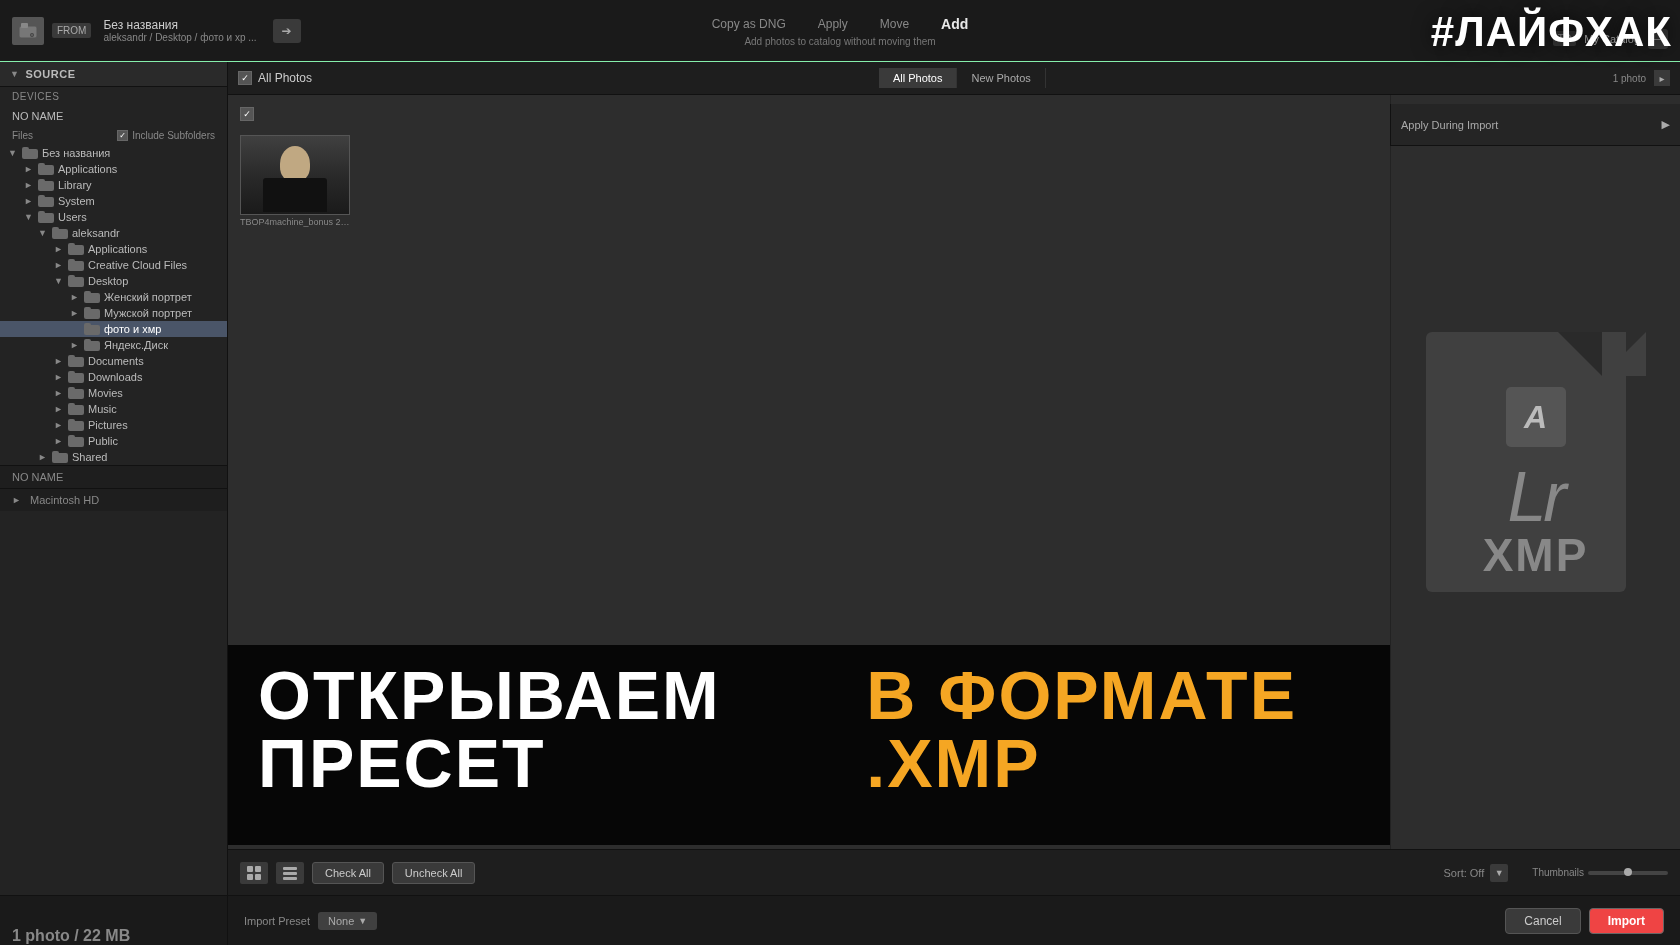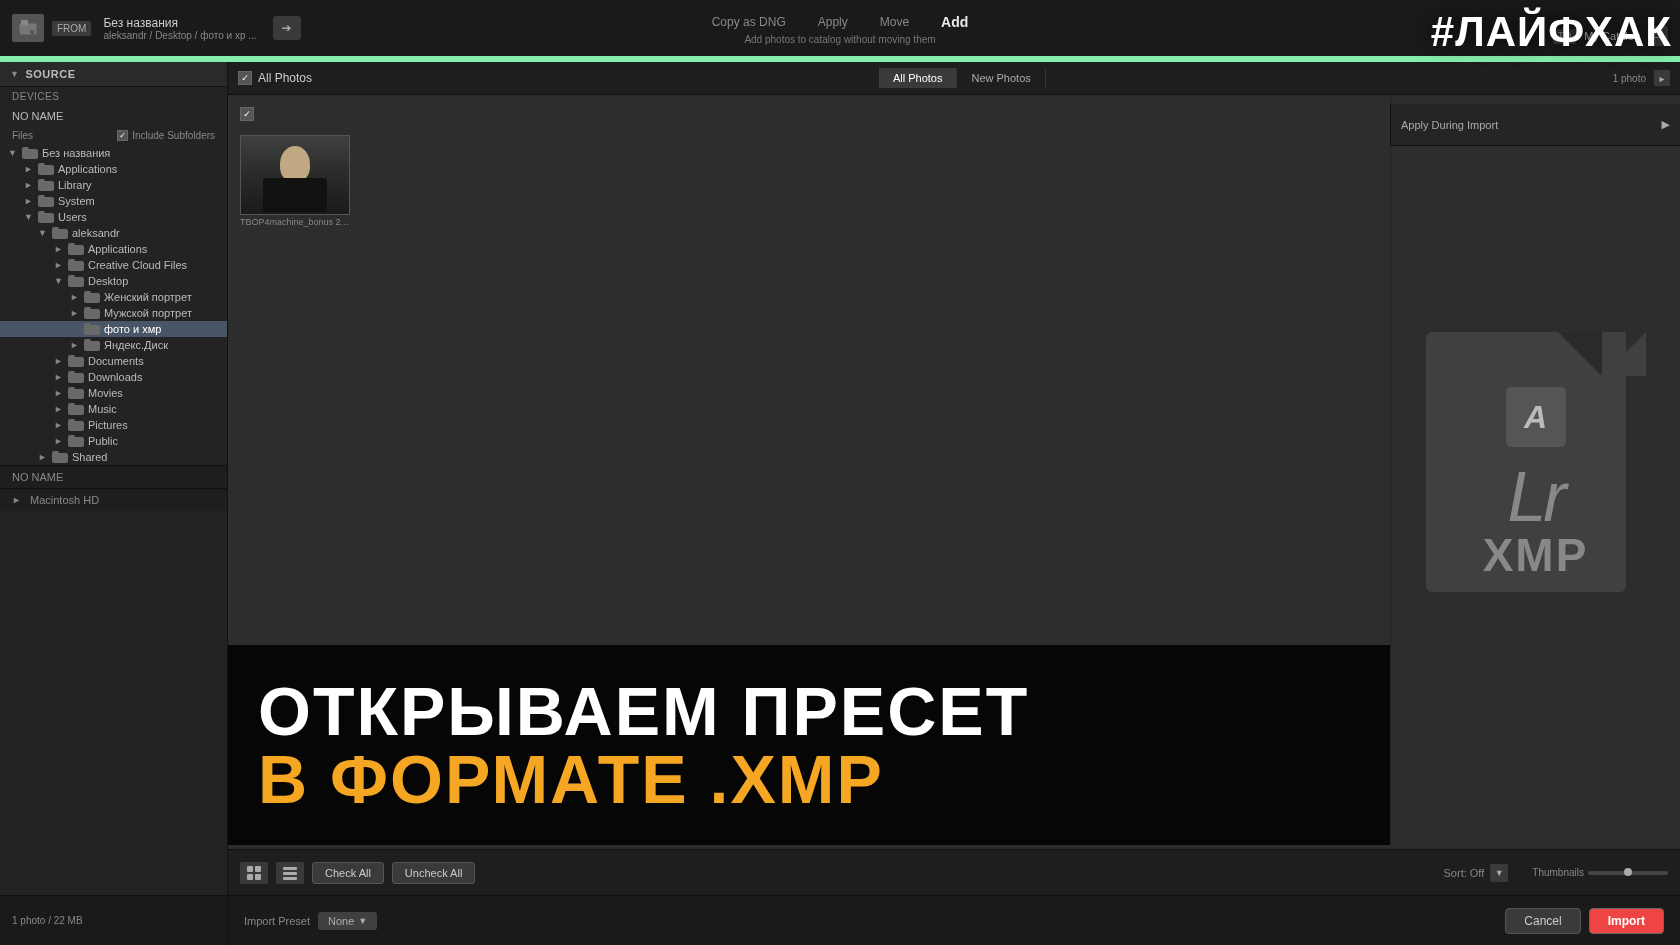--- a/index.html
+++ b/index.html
@@ -15,21 +15,21 @@
     }
 
     
     .top-bar {
       width: 100%;
       height: 62px;
       background: #1a1a1a;
       display: flex;
       align-items: center;
       padding: 0 12px;
-      border-bottom: 6px solid #86efac;
+      border-bottom: 1px solid #86efac;
       position: relative;
     }
     .top-bar-left {
       display: flex;
       align-items: center;
       gap: 8px;
     }
     .drive-icon {
       width: 32px;
       height: 28px;
@@ -338,23 +338,23 @@
 
     
     .bottom-text-overlay {
       position: absolute;
       bottom: 50px;
       left: 0;
       right: 0;
       height: 200px;
       background: rgba(0,0,0,0.85);
       display: flex;
-      flex-direction: column;
+      flex-direction: row;
       justify-content: center;
-      padding: 28px 30px;
+      padding: 16px 30px;
       z-index: 5;
     }
     .headline-text {
       font-size: 68px;
       font-weight: 900;
       color: #fff;
       line-height: 1;
       text-transform: uppercase;
       letter-spacing: 2px;
     }
@@ -755,21 +755,21 @@
         </div>
       </div>
     </div>
 
   </div>
 
 </div>
 
 <div style="position:absolute;bottom:0;left:0;right:0;height:50px;background:#1a1a1a;border-top:1px solid #111;display:flex;align-items:center;z-index:30;">
 
-  <div style="width:228px;display:flex;align-items:center;padding:0 12px;font-size:10px;color:#888;border-right:1px solid #111;height:100%;">
+  <div style="width:228px;display:flex;align-items:flex-end;padding:0 12px;font-size:16px;color:#888;border-right:1px solid #111;height:100%;font-weight:bold;">
     <span>1 photo / 22 MB</span>
   </div>
 
   <div style="display:flex;align-items:center;padding:0 16px;gap:8px;flex:1;">
     <span style="font-size:11px;color:#888;">Import Preset</span>
     <div style="display:flex;align-items:center;gap:4px;font-size:11px;color:#aaa;background:#404040;padding:3px 10px;border-radius:3px;cursor:pointer;">
       <span>None</span>
       <span style="font-size:9px;">▼</span>
     </div>
   </div>

